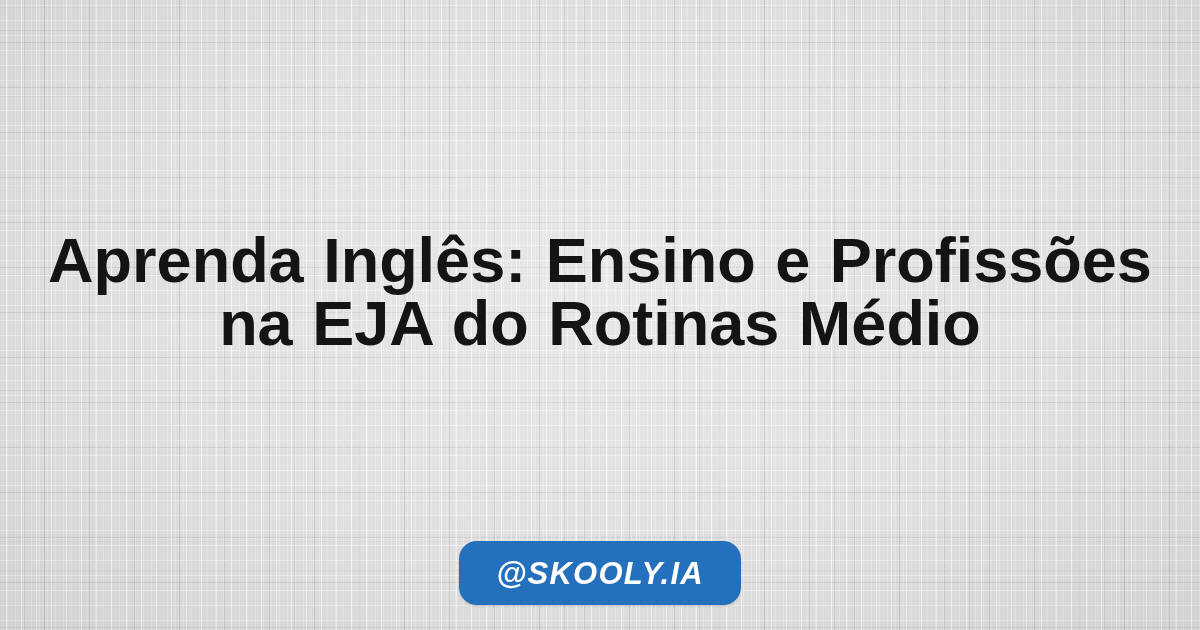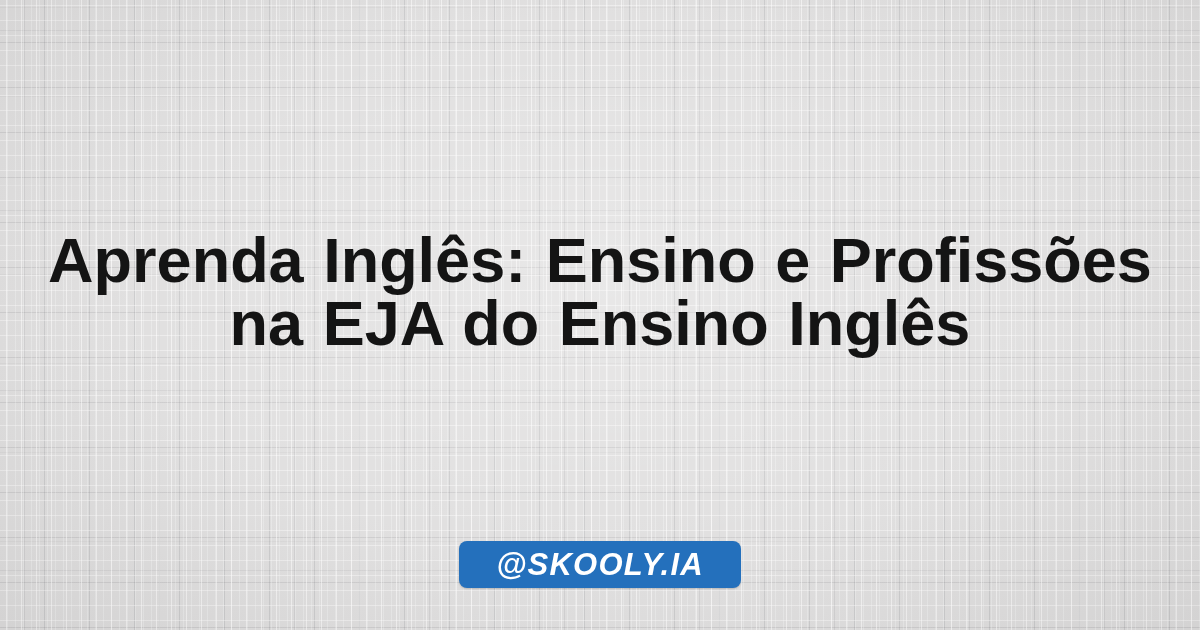--- a/index.html
+++ b/index.html
@@ -125,23 +125,23 @@
     top: 541px;
     display: flex;
     justify-content: center;
     z-index: 3;
   }
 
   .handle-badge {
     display: inline-flex;
     align-items: center;
     justify-content: center;
-    height: 47px;
+    height: 64px;
     padding: 0 37px;
-    border-radius: 8px;
+    border-radius: 18px;
     background: #2470bc;
     box-shadow: 0 1px 2px rgba(0,0,0,0.18);
   }
 
   .handle-text {
     font-family: "Liberation Sans", sans-serif;
     font-style: italic;
     font-weight: bold;
     font-size: 31px;
     line-height: 1;
@@ -161,21 +161,21 @@
     <div class="grid-accent"></div>
     <div class="grid-fibers"></div>
   </div>
 
   <div class="vignette"></div>
 
   <div class="title-block">
     <h1 class="banner-title">
       <span>Aprenda Inglês: Ensino e Profissões</span>
       <br>
-      <span>na EJA do Ensino Inglês</span>
+      <span>na EJA do Rotinas Médio</span>
     </h1>
   </div>
 
   <div class="badge-wrap">
     <div class="handle-badge">
       <span class="handle-text">@SKOOLY.IA</span>
     </div>
   </div>
 
 </div>

